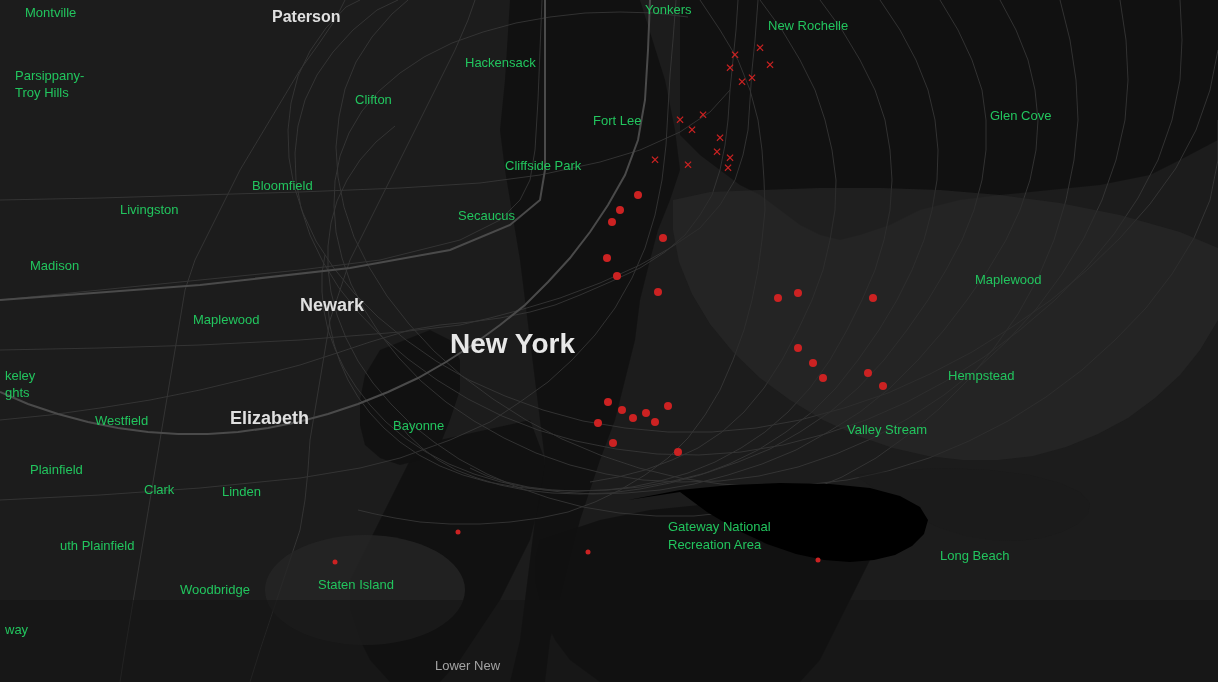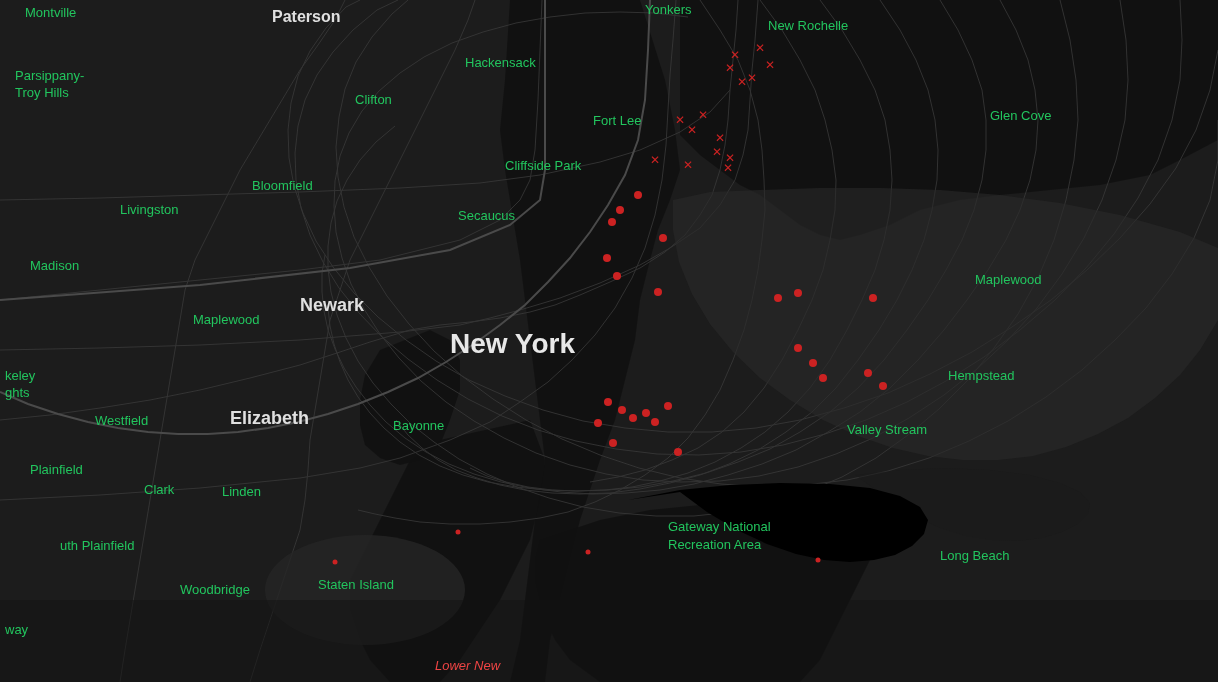--- a/index.html
+++ b/index.html
@@ -35,22 +35,21 @@
       font-weight: 700;
       font-size: 15px;
       color: #e0e0e0;
     }
     .map-label.large {
       font-weight: 700;
       font-size: 28px;
       color: #e8e8e8;
     }
     .map-label.italic {
-      font-style: italic;
-      color: #ef4444;
+      color: #a3a3a3;
       font-size: 12px;
     }
     .dot {
       position: absolute;
       width: 8px;
       height: 8px;
       background: #cc2222;
       border-radius: 50%;
       transform: translate(-50%, -50%);
     }

